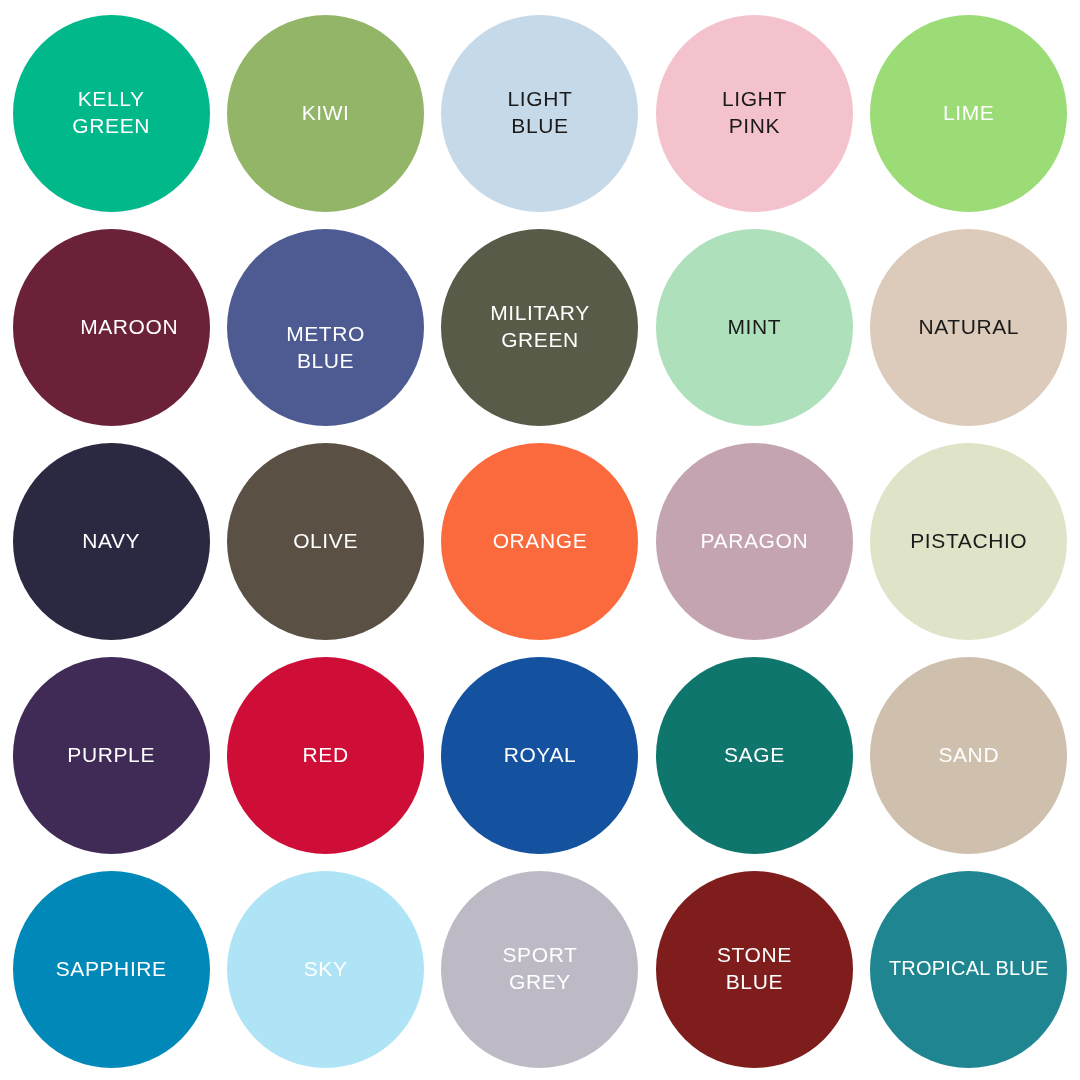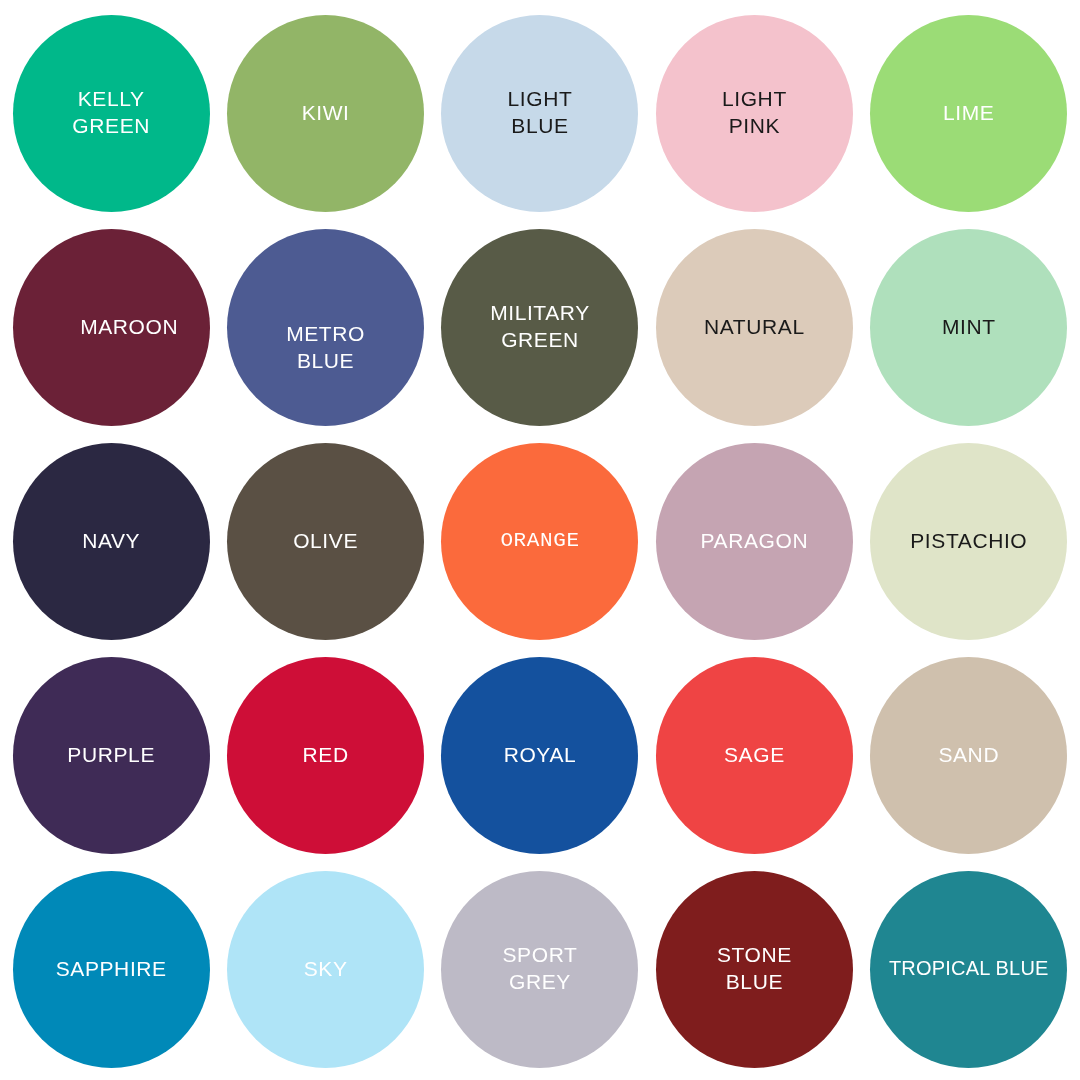--- a/index.html
+++ b/index.html
@@ -104,41 +104,41 @@
 BLUE</span>
       </div>
     </div>
     <div class="swatch-cell">
       <div class="swatch-circle" style="background-color: rgb(88, 91, 71);">
         <span class="swatch-label" style="color: rgb(255, 255, 255);">MILITARY
 GREEN</span>
       </div>
     </div>
     <div class="swatch-cell">
+      <div class="swatch-circle" style="background-color: rgb(175, 224, 188);">
+        <span class="swatch-label" style="color: rgb(26, 26, 26);">MINT</span>
+      </div>
+    </div>
+    <div class="swatch-cell">
       <div class="swatch-circle" style="background-color: rgb(220, 203, 186);">
         <span class="swatch-label" style="color: rgb(26, 26, 26);">NATURAL</span>
       </div>
     </div>
     <div class="swatch-cell">
-      <div class="swatch-circle" style="background-color: rgb(175, 224, 188);">
-        <span class="swatch-label" style="color: rgb(26, 26, 26);">MINT</span>
-      </div>
-    </div>
-    <div class="swatch-cell">
       <div class="swatch-circle" style="background-color: rgb(43, 40, 66);">
         <span class="swatch-label" style="color: rgb(255, 255, 255);">NAVY</span>
       </div>
     </div>
     <div class="swatch-cell">
       <div class="swatch-circle" style="background-color: rgb(90, 80, 68);">
         <span class="swatch-label" style="color: rgb(255, 255, 255);">OLIVE</span>
       </div>
     </div>
     <div class="swatch-cell">
-      <div class="swatch-circle" style="background-color: rgb(251, 106, 60); font-family: Liberation Mono, monospace;">
+      <div class="swatch-circle" style="background-color: rgb(251, 106, 60);">
         <span class="swatch-label" style="color: rgb(255, 255, 255);">ORANGE</span>
       </div>
     </div>
     <div class="swatch-cell">
       <div class="swatch-circle" style="background-color: rgb(197, 164, 178);">
         <span class="swatch-label" style="color: rgb(255, 255, 255);">PARAGON</span>
       </div>
     </div>
     <div class="swatch-cell">
       <div class="swatch-circle" style="background-color: rgb(223, 228, 200);">
@@ -154,21 +154,21 @@
       <div class="swatch-circle" style="background-color: rgb(206, 14, 55);">
         <span class="swatch-label" style="color: rgb(255, 255, 255);">RED</span>
       </div>
     </div>
     <div class="swatch-cell">
       <div class="swatch-circle" style="background-color: rgb(20, 81, 158);">
         <span class="swatch-label" style="color: rgb(255, 255, 255);">ROYAL</span>
       </div>
     </div>
     <div class="swatch-cell">
-      <div class="swatch-circle" style="background-color: #ef4444; text-align: right;">
+      <div class="swatch-circle" style="background-color: #0f766e; text-align: right;">
         <span class="swatch-label" style="color: rgb(255, 255, 255);">SAGE</span>
       </div>
     </div>
     <div class="swatch-cell">
       <div class="swatch-circle" style="background-color: rgb(207, 192, 173);">
         <span class="swatch-label" style="color: rgb(255, 255, 255);">SAND</span>
       </div>
     </div>
     <div class="swatch-cell">
       <div class="swatch-circle" style="background-color: rgb(0, 137, 184);">

